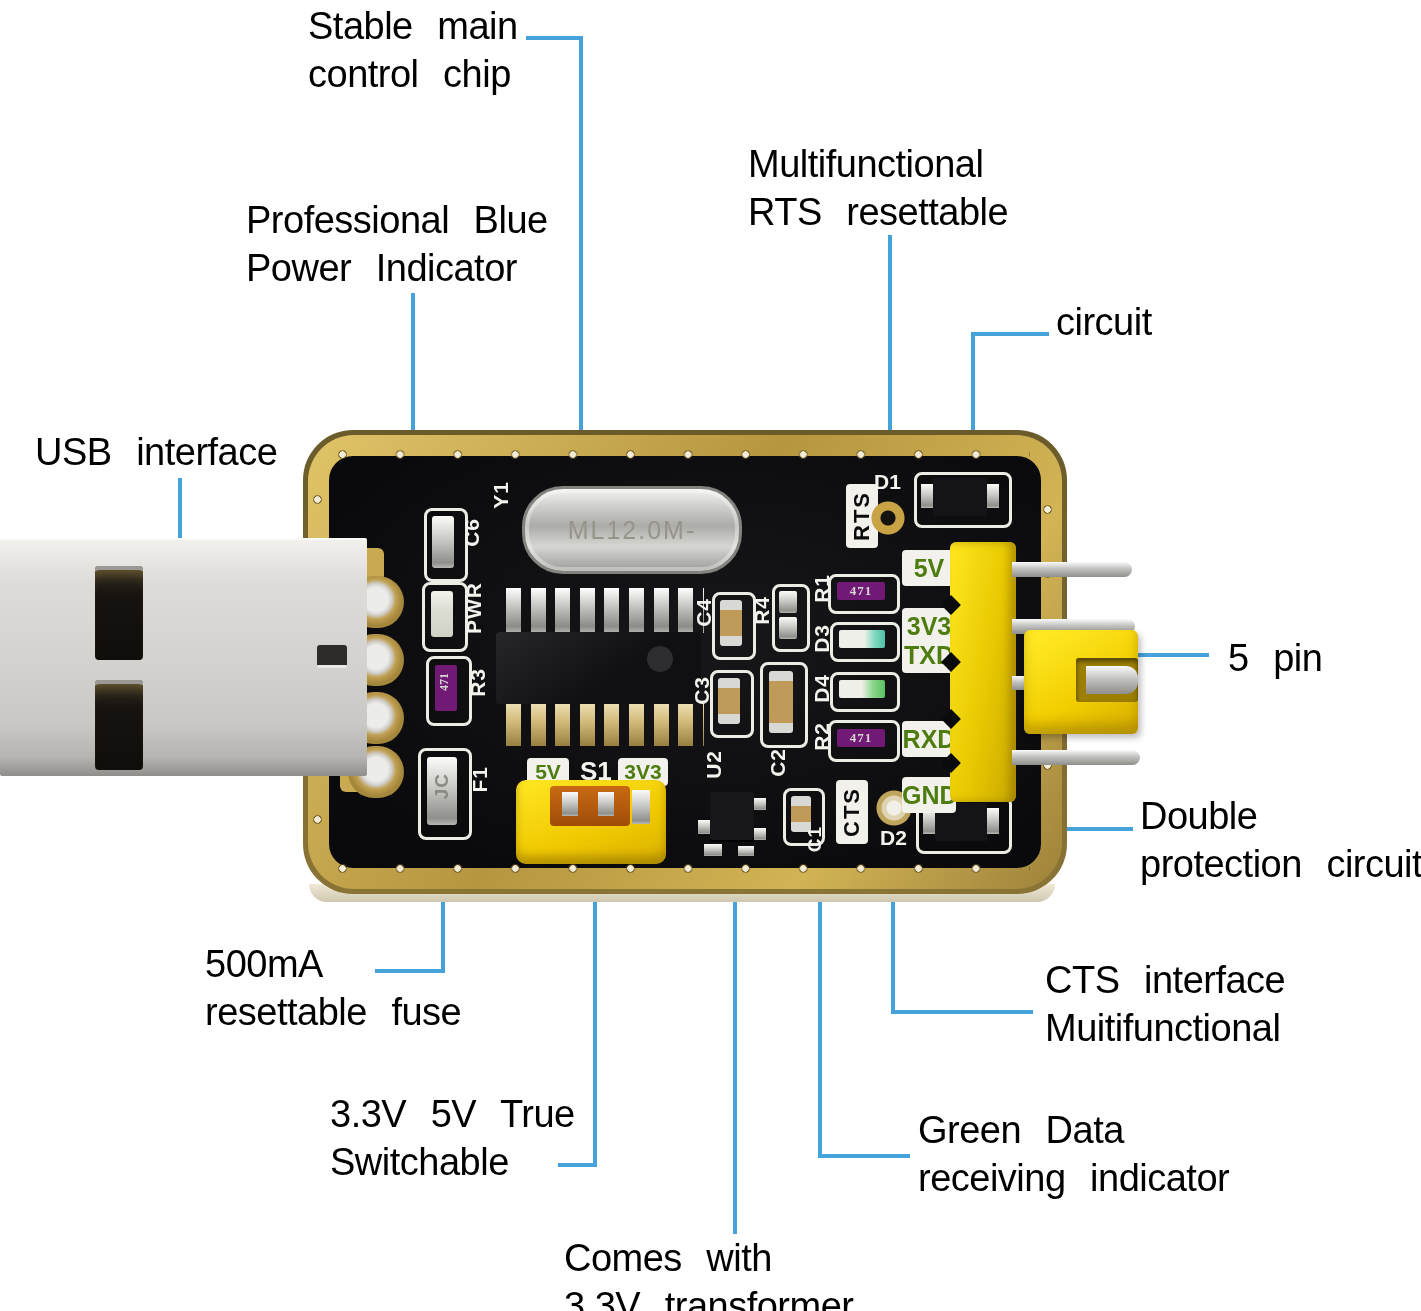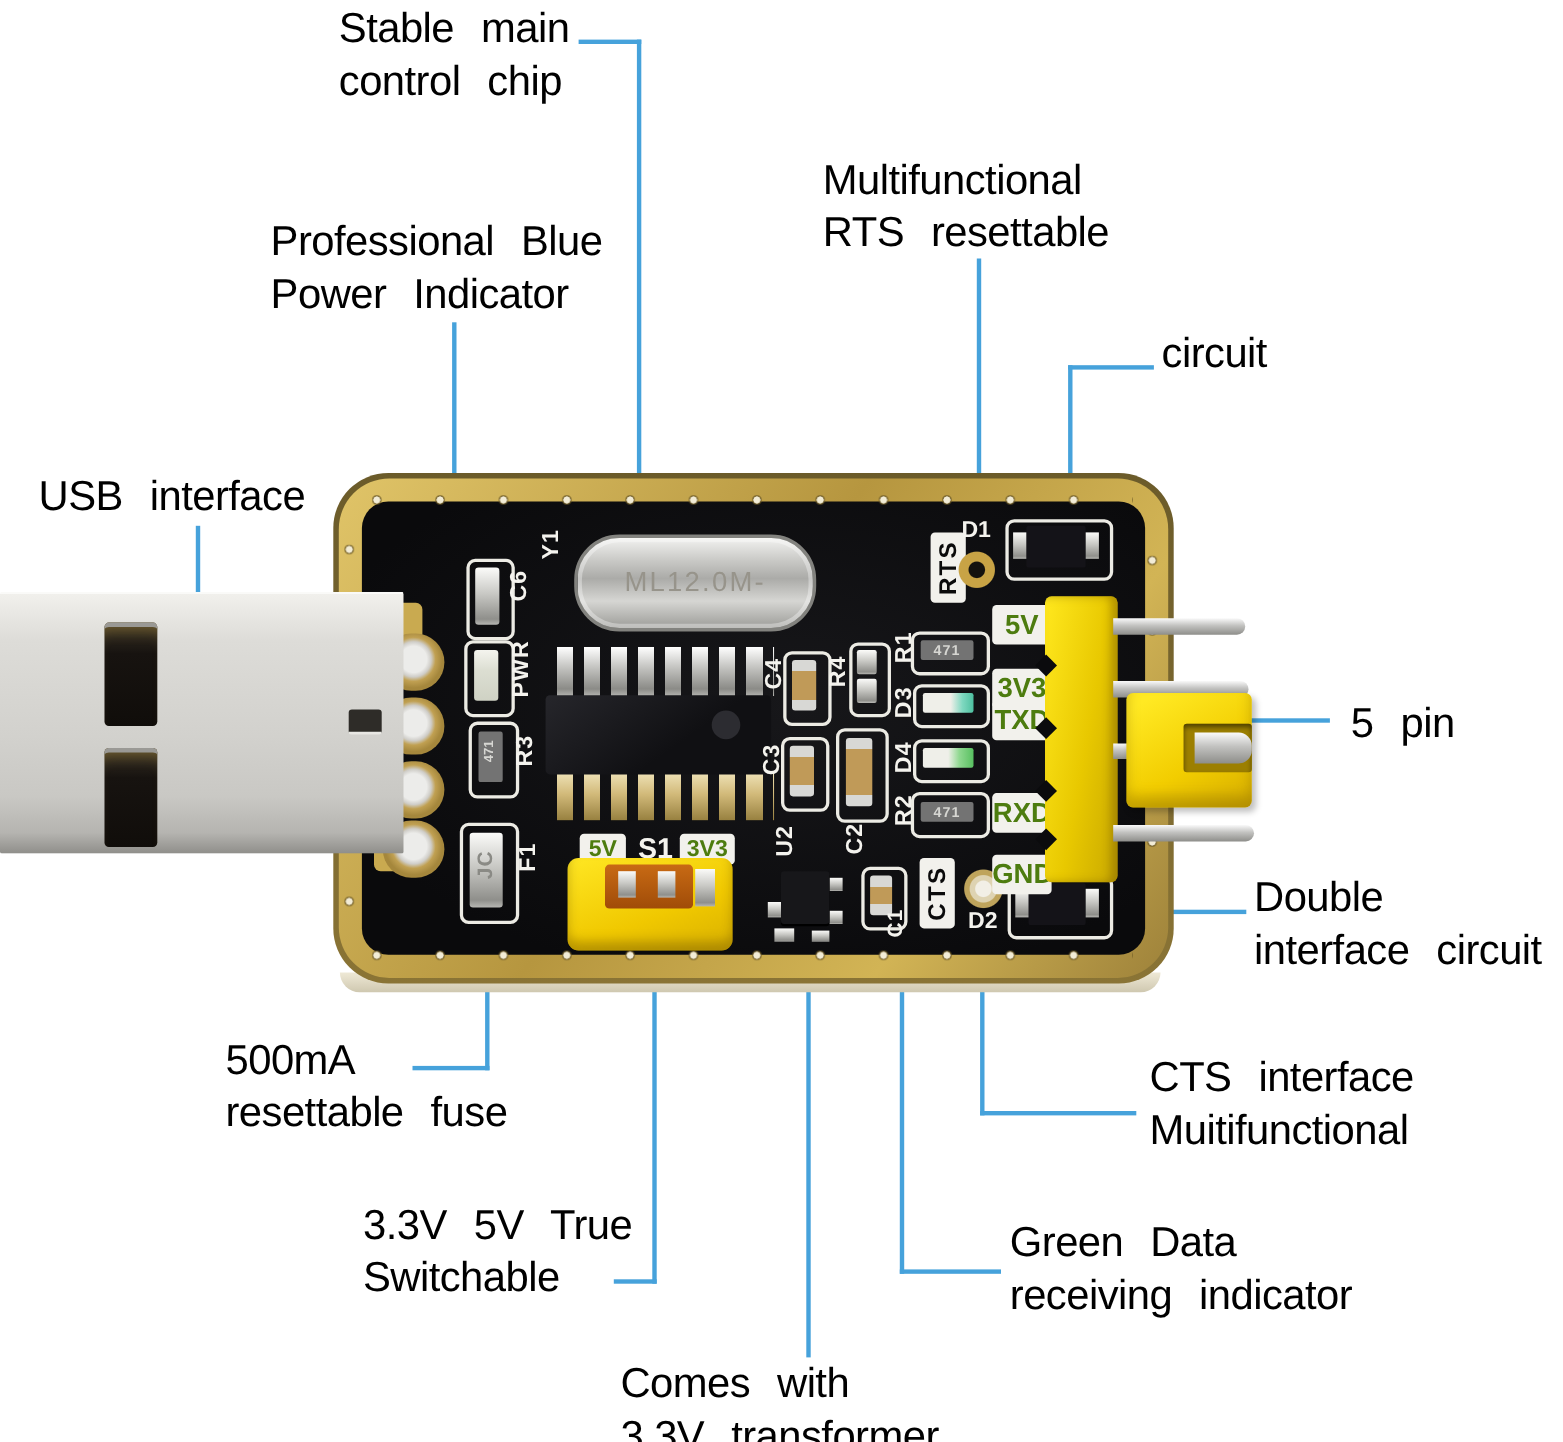--- a/index.html
+++ b/index.html
@@ -23,21 +23,21 @@
   .vlab{position:absolute;color:#f4f3ee;font-weight:bold;font-size:21px;letter-spacing:1px;
         writing-mode:vertical-rl;transform:rotate(180deg);white-space:nowrap;}
   .hlab{position:absolute;color:#f4f3ee;font-weight:bold;font-size:21px;}
   .vbox{position:absolute;background:#f2f1ec;color:#0b0b0b;font-weight:bold;font-size:22px;
         writing-mode:vertical-rl;transform:rotate(180deg);text-align:center;border-radius:4px;
         padding:7px 3px;letter-spacing:2px;}
   .pinbox{position:absolute;width:54px;height:36px;background:#f2f1ec;color:#4d7c0f;
           font-weight:bold;font-size:25px;line-height:36px;text-align:center;border-radius:4px;}
   .silver{background:linear-gradient(180deg,#fbfbf9,#c9c9c5 45%,#8f8f8b 90%,#b7b7b3);}
   .tancap{background:linear-gradient(180deg,#d8d8d5 0 10px,#c09a58 10px calc(100% - 10px),#d8d8d5 calc(100% - 10px));}
-  .darkbody{background:#737373;}
+  .darkbody{background:#701a75;font-family:Liberation Serif, serif;}
   .mark471{position:absolute;color:#d6d6d2;font-size:13px;font-weight:bold;letter-spacing:1px;
            text-align:center;width:100%;top:50%;transform:translateY(-50%);}
   .pins{position:absolute;-webkit-mask-image:repeating-linear-gradient(90deg,#000 0 15px,transparent 15px 24.6px);
         mask-image:repeating-linear-gradient(90deg,#000 0 15px,transparent 15px 24.6px);}
   .hpin{position:absolute;background:linear-gradient(180deg,#fafafa,#c2c2c0 45%,#8e8e8a);
         border-radius:0 8px 8px 0;}
   .notch{position:absolute;width:14px;height:14px;background:#0b0b0d;transform:rotate(45deg);}
 </style>
 </head>
 <body>
@@ -60,21 +60,21 @@
     <div>circuit</div>
   </div>
   <div class="ann" style="left:35px;top:428px;">
     <div>USB interface</div>
   </div>
   <div class="ann" style="left:1228px;top:634px;">
     <div>5 pin</div>
   </div>
   <div class="ann" style="left:1140px;top:792px;">
     <div>Double</div>
-    <div>interface circuit</div>
+    <div>protection circuit</div>
   </div>
   <div class="ann" style="left:205px;top:940px;">
     <div>500mA</div>
     <div>resettable fuse</div>
   </div>
   <div class="ann" style="left:330px;top:1090px;">
     <div>3.3V 5V True</div>
     <div>Switchable</div>
   </div>
   <div class="ann center" style="left:564px;top:1234px;width:312px;">

